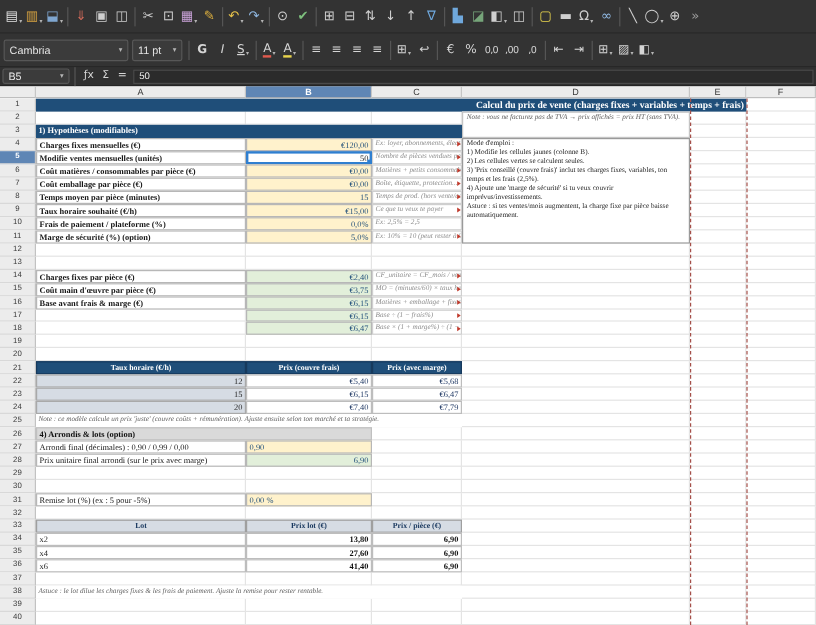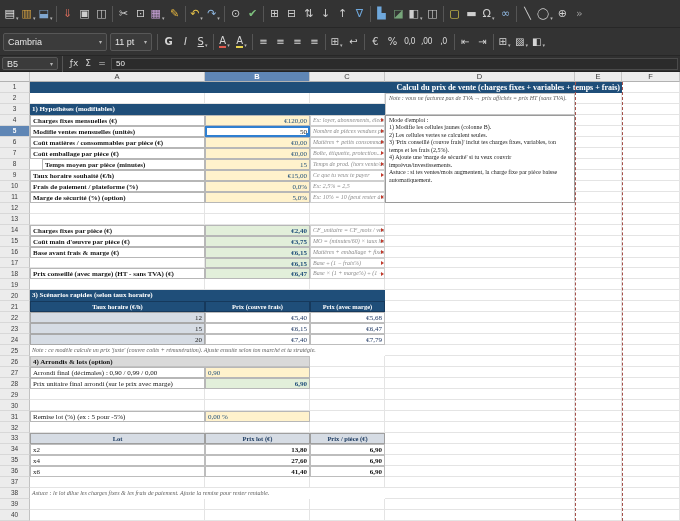--- a/index.html
+++ b/index.html
@@ -45,21 +45,21 @@
   .ecell{border-right:1px solid #e4e4e4;border-bottom:1px solid #e4e4e4;}
   .pagebreak{position:absolute;top:0;height:439px;width:0;border-left:1px dashed #a5504a;z-index:6;}
 
   .cell{position:relative;font-family:"Liberation Serif","DejaVu Serif",serif;font-size:7px;line-height:10px;overflow:hidden;white-space:nowrap;padding:0 2px;z-index:2;}
   .k-title{background:#1f4e79;color:#fff;font-weight:bold;font-size:8px;text-align:right;line-height:11px;}
   .k-section{background:#1f4e79;color:#fff;font-weight:bold;}
   .k-label{background:#fff;border:1px solid #b7b7b7;font-weight:bold;color:#161616;}
   .k-labelr{background:#fff;border:1px solid #b7b7b7;color:#161616;}
   .k-input{background:#fff2cc;border:1px solid #b7b7b7;color:#1f4e79;text-align:right;}
   .k-inputl{background:#fff2cc;border:1px solid #b7b7b7;color:#1f4e79;text-align:left;}
-  .k-calc{background:#e2efda;border:1px solid #b7b7b7;color:#1f4e79;font-weight:bold;text-align:right;}
+  .k-calc{background:#e2efda;border:1px solid #b7b7b7;color:#1f4e79;font-weight:normal;text-align:right;}
   .k-selcell{background:#fff;border:1px solid #b7b7b7;text-align:right;color:#222;outline:2px solid #2f7fd0;outline-offset:-2px;}
   .k-selcell::after{content:"";position:absolute;right:0;bottom:0;width:3px;height:3px;background:#2f7fd0;}
   .k-cnote{background:#fff;border:1px solid #cfcfcf;color:#8c8c8c;font-style:italic;font-size:6px;line-height:9px;}
   .k-of::after{content:"";position:absolute;right:0;top:2.5px;border-left:3px solid #c0392b;border-top:2.5px solid transparent;border-bottom:2.5px solid transparent;}
   .k-dblock{background:#fff;border:1px solid #9a9a9a;color:#1c1c1c;font-size:6px;line-height:7.5px;white-space:pre-line;padding:1px 3px;}
   .k-note{background:#fff;border:1px solid #c4c4c4;color:#5a5a5a;font-style:italic;font-size:6px;line-height:7px;white-space:normal;padding:1px 3px;}
   .k-thead{background:#1f4e79;color:#fff;font-weight:bold;font-size:6.5px;text-align:center;border:1px solid #16395c;line-height:9px;}
   .k-scen{background:#d6dce4;border:1px solid #a9a9a9;text-align:right;color:#1d1d1d;}
   .k-val{background:#fff;border:1px solid #bdbdbd;text-align:right;color:#1f3864;}
   .k-valb{background:#fff;border:1px solid #bdbdbd;text-align:right;font-weight:bold;color:#111;}
@@ -605,21 +605,21 @@
 Astuce : si tes ventes/mois augmentent, la charge fixe par pièce baisse automatiquement.</div>
           <div class="cell k-label" style="grid-area: 5 / 2;">Modifie ventes mensuelles (unités)</div>
           <div class="cell k-selcell" style="grid-area: 5 / 3;">50</div>
           <div class="cell k-cnote k-of" style="grid-area: 5 / 4;">Nombre de pièces vendues par mois</div>
           <div class="cell k-label" style="grid-area: 6 / 2;">Coût matières / consommables par pièce (€)</div>
           <div class="cell k-input" style="grid-area: 6 / 3;">€0,00</div>
           <div class="cell k-cnote k-of" style="grid-area: 6 / 4;">Matières + petits consommables</div>
           <div class="cell k-label" style="grid-area: 7 / 2;">Coût emballage par pièce (€)</div>
           <div class="cell k-input" style="grid-area: 7 / 3;">€0,00</div>
           <div class="cell k-cnote k-of" style="grid-area: 7 / 4;">Boîte, étiquette, protection...</div>
-          <div class="cell k-label" style="grid-area: 8 / 2; margin-left: 12px;">Temps moyen par pièce (minutes)</div>
+          <div class="cell k-label" style="grid-area: 8 / 2;">Temps moyen par pièce (minutes)</div>
           <div class="cell k-input" style="grid-area: 8 / 3;">15</div>
           <div class="cell k-cnote k-of" style="grid-area: 8 / 4;">Temps de prod. (hors vente/admin).</div>
           <div class="cell k-label" style="grid-area: 9 / 2;">Taux horaire souhaité (€/h)</div>
           <div class="cell k-input" style="grid-area: 9 / 3;">€15,00</div>
           <div class="cell k-cnote k-of" style="grid-area: 9 / 4;">Ce que tu veux te payer</div>
           <div class="cell k-label" style="grid-area: 10 / 2;">Frais de paiement / plateforme (%)</div>
           <div class="cell k-input" style="grid-area: 10 / 3;">0,0%</div>
           <div class="cell k-cnote" style="grid-area: 10 / 4;">Ex: 2,5% = 2,5</div>
           <div class="cell k-label" style="grid-area: 11 / 2;">Marge de sécurité (%) (option)</div>
           <div class="cell k-input" style="grid-area: 11 / 3;">5,0%</div>
@@ -628,24 +628,22 @@
           <div class="cell k-calc" style="grid-area: 14 / 3;">€2,40</div>
           <div class="cell k-cnote k-of" style="grid-area: 14 / 4;">CF_unitaire = CF_mois / ventes_mois</div>
           <div class="cell k-label" style="grid-area: 15 / 2;">Coût main d'œuvre par pièce (€)</div>
           <div class="cell k-calc" style="grid-area: 15 / 3;">€3,75</div>
           <div class="cell k-cnote k-of" style="grid-area: 15 / 4;">MO = (minutes/60) × taux horaire</div>
           <div class="cell k-label" style="grid-area: 16 / 2;">Base avant frais &amp; marge (€)</div>
           <div class="cell k-calc" style="grid-area: 16 / 3;">€6,15</div>
           <div class="cell k-cnote k-of" style="grid-area: 16 / 4;">Matières + emballage + fixes/pc + MO</div>
           <div class="cell k-calc" style="grid-area: 17 / 3;">€6,15</div>
           <div class="cell k-cnote k-of" style="grid-area: 17 / 4;">Base ÷ (1 − frais%)</div>
-          <div class="cell k-label" style="grid-area: 18 / 2;">Prix conseillé (avec marge) (HT - sans TVA) (€)</div>
           <div class="cell k-calc" style="grid-area: 18 / 3;">€6,47</div>
           <div class="cell k-cnote k-of" style="grid-area: 18 / 4;">Base × (1 + marge%) ÷ (1 − frais%)</div>
-          <div class="cell k-section" style="grid-area: 20 / 2 / auto / span 3;">3) Scénarios rapides (selon taux horaire)</div>
           <div class="cell k-thead" style="grid-area: 21 / 2;">Taux horaire (€/h)</div>
           <div class="cell k-thead" style="grid-area: 21 / 3;">Prix (couvre frais)</div>
           <div class="cell k-thead" style="grid-area: 21 / 4;">Prix (avec marge)</div>
           <div class="cell k-scen" style="grid-area: 22 / 2;">12</div>
           <div class="cell k-val" style="grid-area: 22 / 3;">€5,40</div>
           <div class="cell k-val" style="grid-area: 22 / 4;">€5,68</div>
           <div class="cell k-scen" style="grid-area: 23 / 2;">15</div>
           <div class="cell k-val" style="grid-area: 23 / 3;">€6,15</div>
           <div class="cell k-val" style="grid-area: 23 / 4;">€6,47</div>
           <div class="cell k-scen" style="grid-area: 24 / 2;">20</div>

